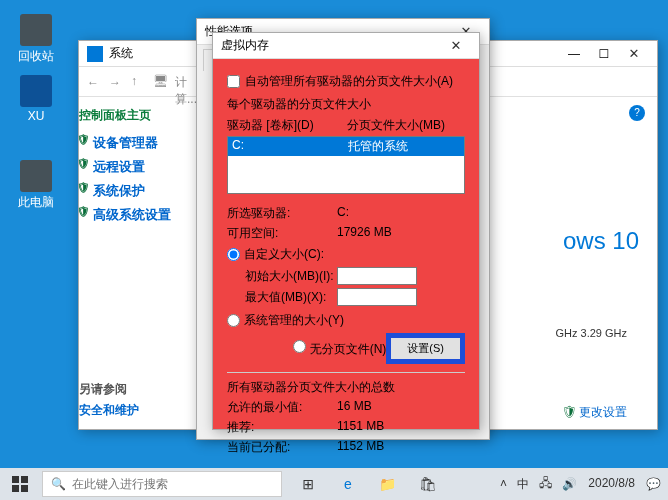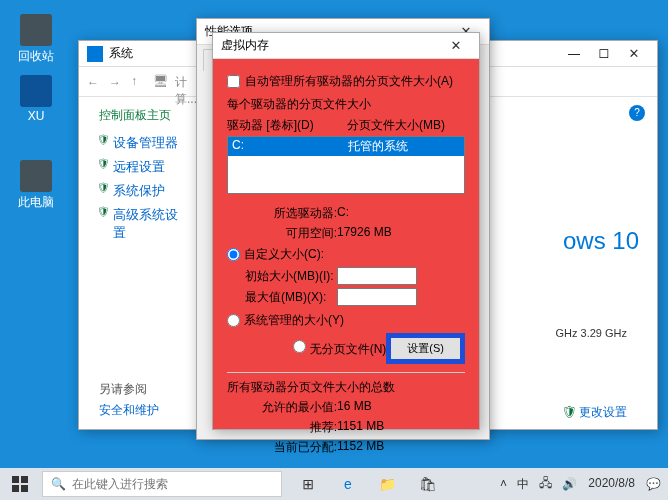--- a/index.html
+++ b/index.html
@@ -17,21 +17,21 @@
 .win .titlebar { height: 26px; display: flex; align-items: center; padding: 0 8px; background: #fff; border-bottom: 1px solid #ddd; }
 .win .titlebar .ttl { flex: 1; font-size: 12px; }
 .win .close-x { width: 30px; text-align: center; cursor: pointer; font-size: 13px; color: #333; }
 
 
 .sysinfo { top: 40px; left: 78px; width: 580px; height: 390px; }
 .sysinfo .titlebar { background: #fff; }
 .sysinfo .nav { height: 30px; display: flex; align-items: center; padding: 0 8px; gap: 6px; border-bottom: 1px solid #e0e0e0; }
 .sysinfo .nav span { width: 16px; height: 16px; color: #888; }
 .sysinfo .body { display: flex; height: calc(100% - 56px); }
-.sidebar { width: 130px; padding: 10px 20px; border-right: 2px solid #737373; font-size: 11px; }
+.sidebar { width: 130px; padding: 10px 0; border-right: 2px solid #737373; font-size: 11px; font-weight: bold; }
 .sidebar .hd { color: #0a7c3c; margin-bottom: 10px; }
 .sidebar a { display: block; color: #0066cc; margin: 6px 0; padding-left: 14px; position: relative; cursor: pointer; font-size: 13px; }
 .sidebar a::before { content: "🛡"; position: absolute; left: -2px; font-size: 10px; color: #0a6e3a; }
 .sidebar .footer { position: absolute; bottom: 10px; font-size: 11px; }
 .main-right { flex: 1; position: relative; }
 .win10brand { position: absolute; right: 18px; top: 130px; font-size: 24px; font-weight: 300; color: #0078d7; }
 .ghz { position: absolute; right: 30px; top: 230px; font-size: 11px; color: #333; }
 .change-link { position: absolute; right: 30px; top: 307px; color: #0066cc; font-size: 11px; }
 .blue-shield { color: #0a6e3a; margin-right: 2px; }
 
@@ -47,21 +47,21 @@
 .vm { top: 32px; left: 212px; width: 268px; height: 398px; background: #ef4444; }
 .vm .content { padding: 10px 14px; font-size: 11px; }
 .vm .row { display: flex; align-items: center; margin: 4px 0; }
 .vm .chk { margin-right: 5px; }
 .vm .sub { margin: 6px 0 2px; }
 .vm .drv-hd { display: flex; margin-top: 4px; }
 .vm .drv-hd span:first-child { width: 120px; }
 .vm .drv-list { background: #fff; border: 1px solid #7a7a7a; height: 58px; margin-top: 2px; }
 .vm .drv-row { display: flex; background: #0078d7; color: #fff; padding: 1px 4px; }
 .vm .drv-row span:first-child { width: 116px; }
-.vm .kv { display: flex; margin: 3px 0; text-align: right; }
+.vm .kv { display: flex; margin: 3px 0; }
 .vm .kv .k { width: 110px; }
 .vm .radio { margin-right: 4px; }
 .vm .szrow { display: flex; align-items: center; margin: 3px 0; }
 .vm .szrow label { width: 110px; padding-left: 18px; }
 .vm .szrow input { width: 80px; height: 18px; border: 1px solid #7a7a7a; padding: 0 3px; }
 .vm .sep { border-top: 1px solid #ccc; margin: 8px 0 6px; }
 .vm .bottom { display: flex; justify-content: flex-end; gap: 8px; padding: 0 14px 10px; }
 
 
 .taskbar { position: absolute; bottom: 0; left: 0; right: 0; height: 32px; background: #dde3e9; display: flex; align-items: center; }

